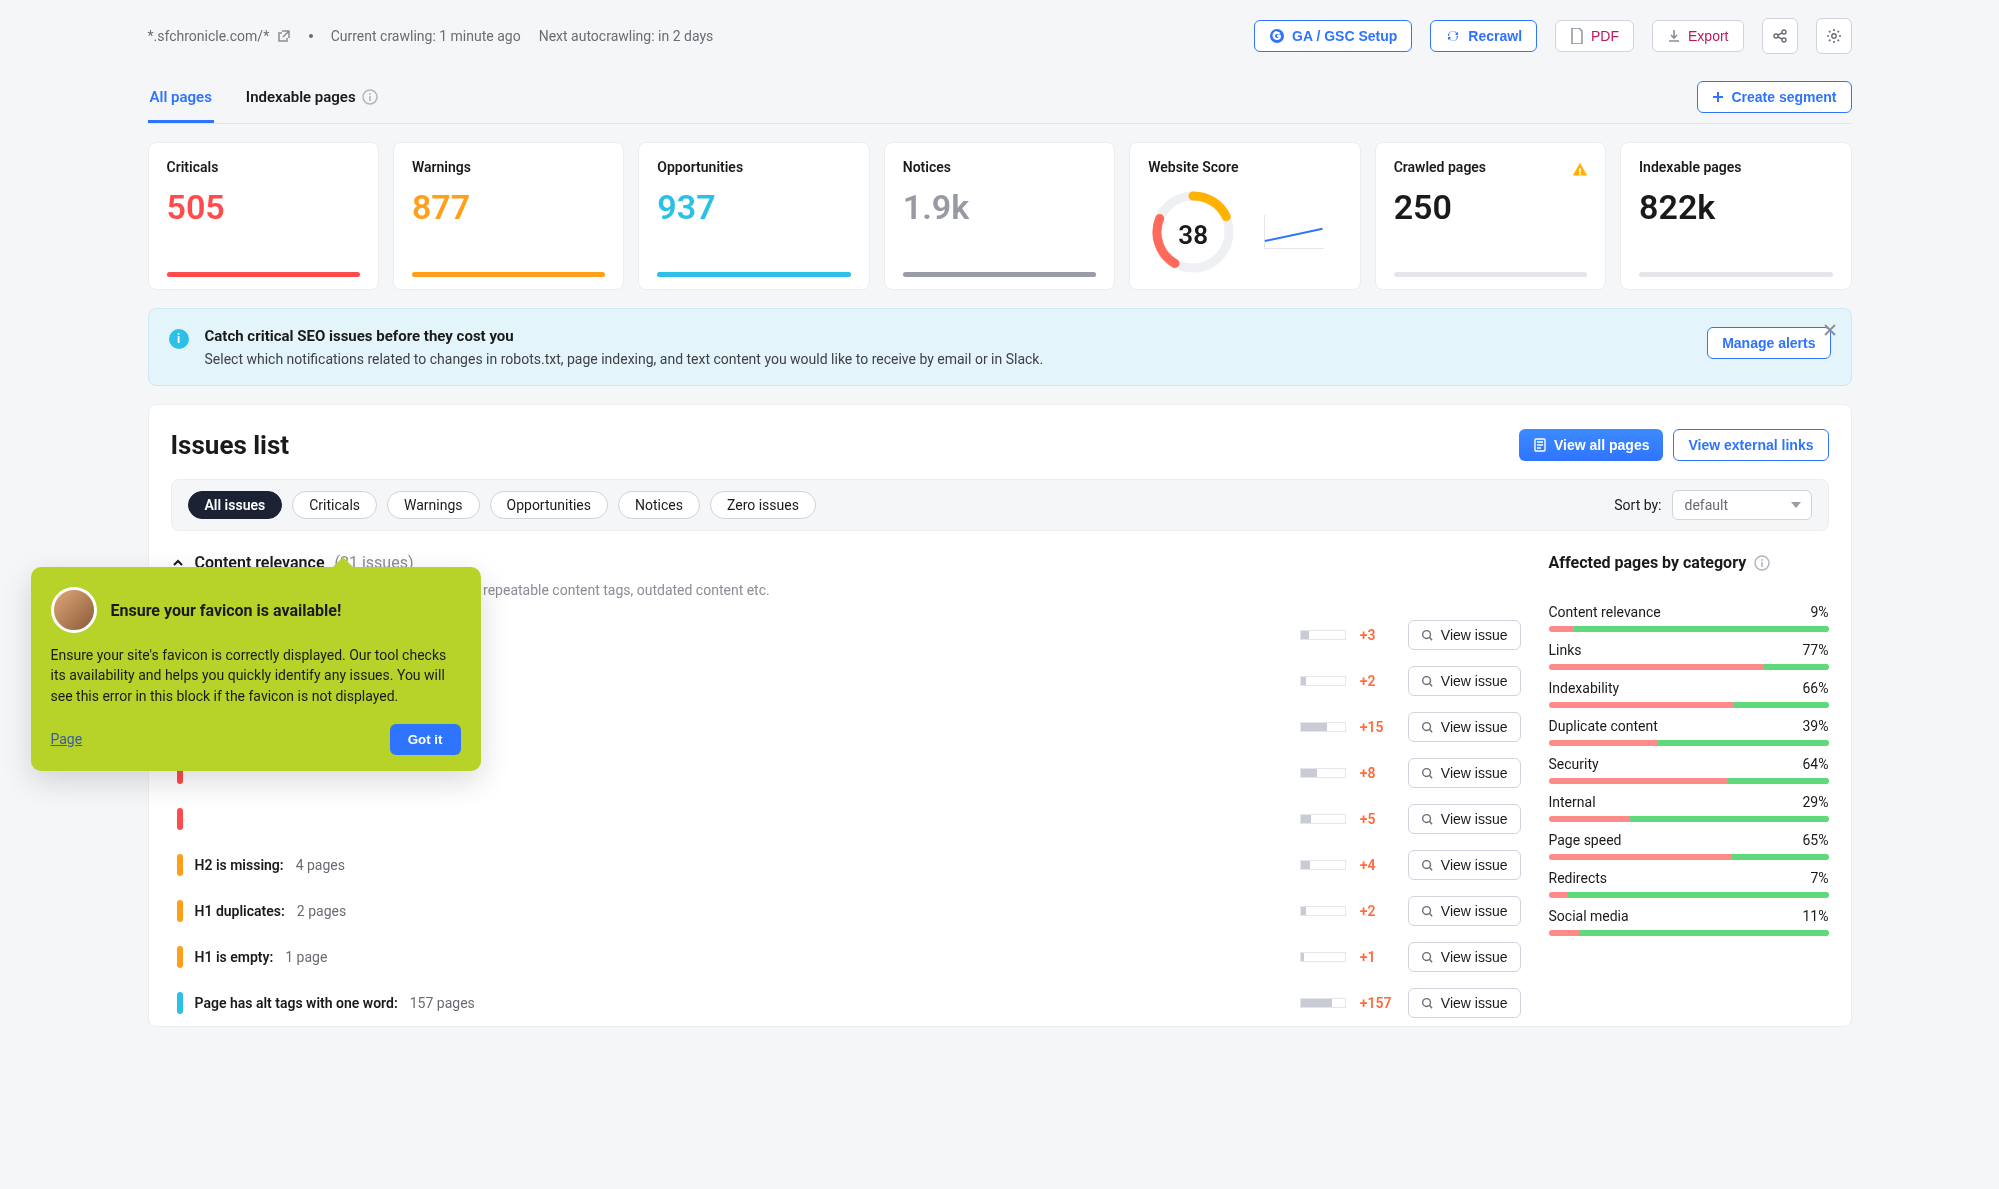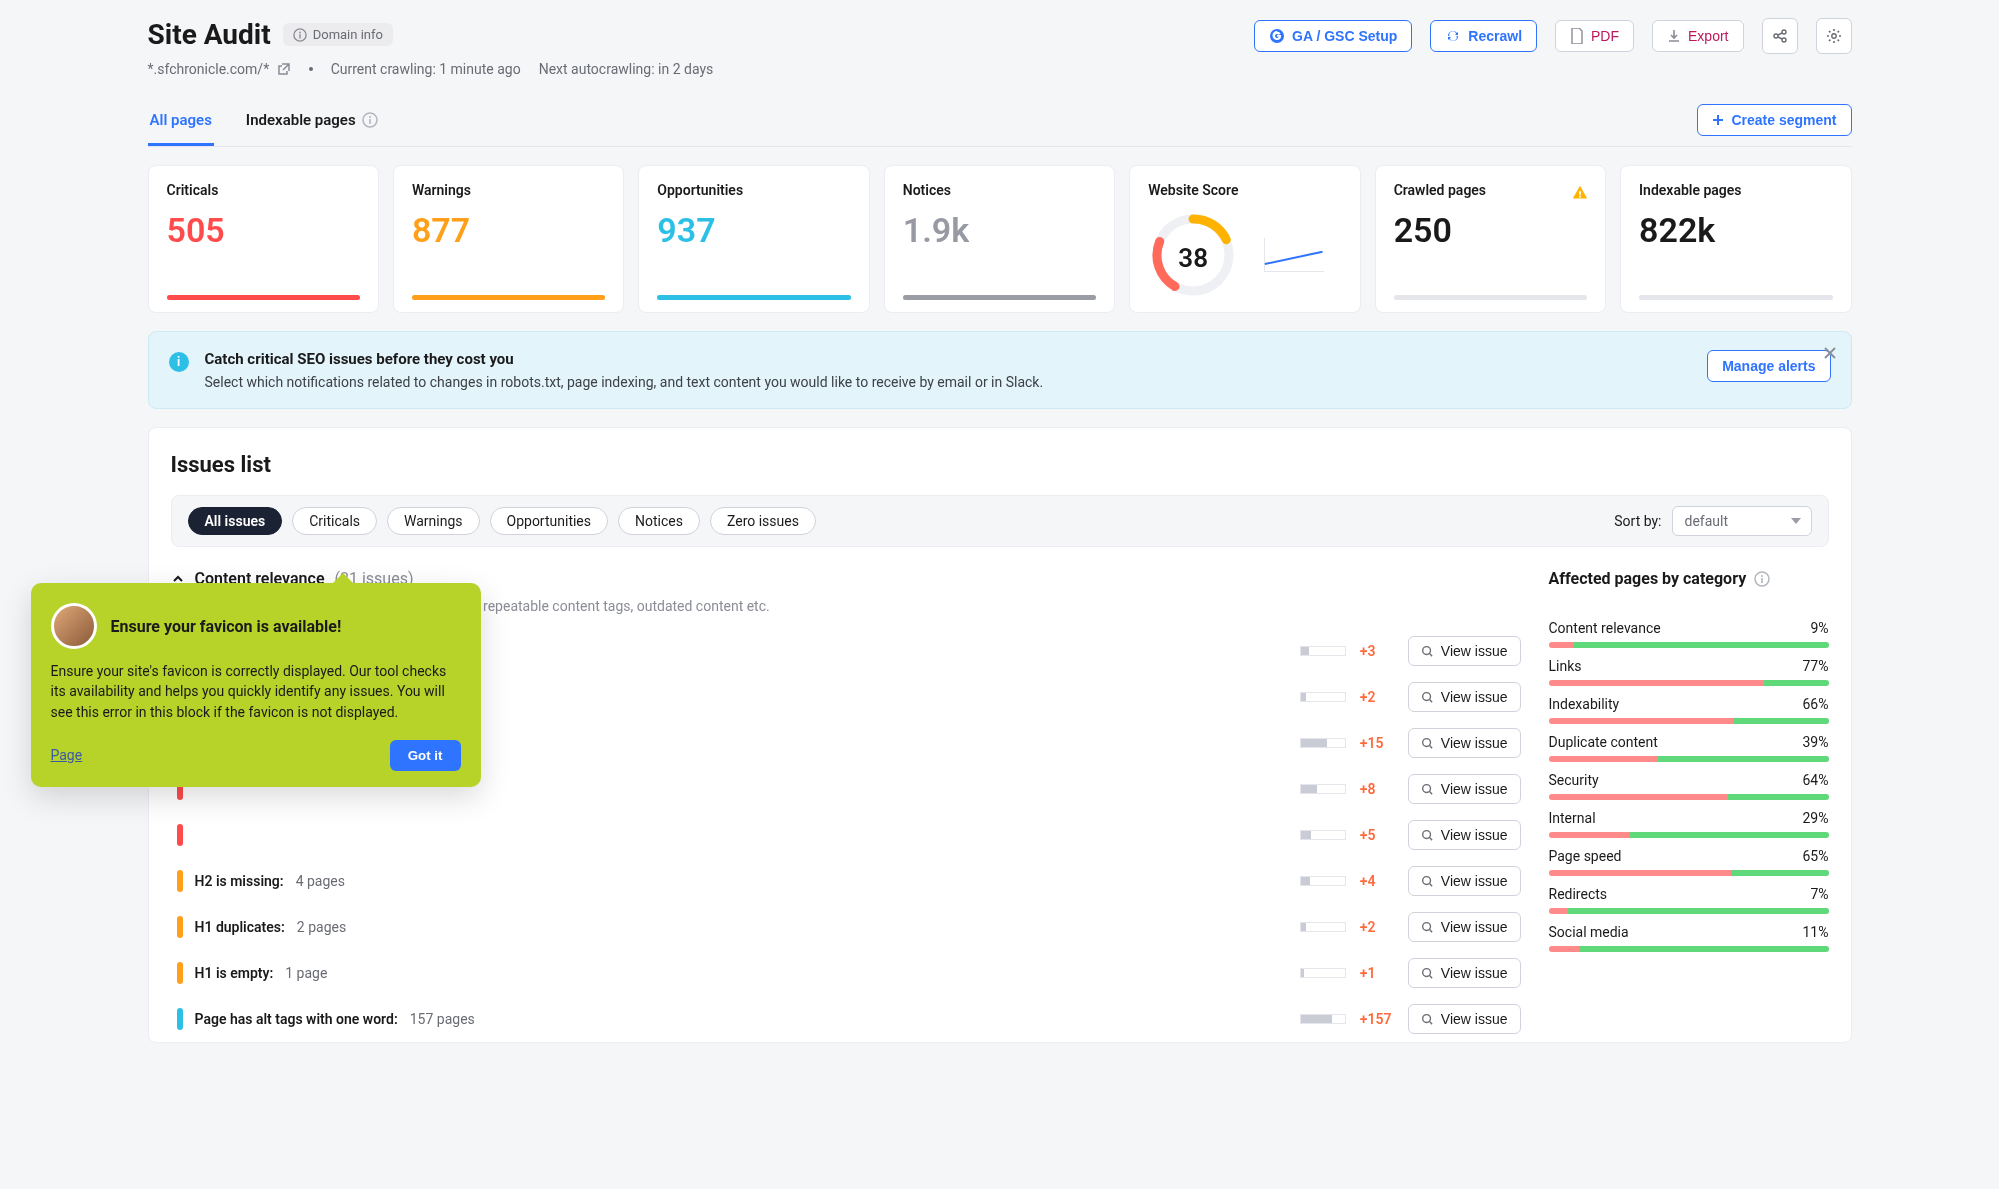--- a/index.html
+++ b/index.html
@@ -41,21 +41,21 @@
 .score-mini .line { position: absolute; left: 0; right: 0; bottom: 6px; height: 2px; background: #2f74ff; transform: rotate(-12deg); transform-origin: left bottom; }
 .warn-icon { position: absolute; right: 16px; top: 18px; width: 18px; height: 18px; color: #ffb300; }
 .banner { background: #e4f4fb; border: 1px solid #cfe9f4; border-radius: 8px; margin-top: 18px; padding: 18px 20px; display: flex; gap: 16px; position: relative; align-items: flex-start; }
 .banner .info-icon { width: 20px; height: 20px; background: #2cc0e6; border-radius: 50%; color: #fff; display: flex; align-items: center; justify-content: center; font-size: 12px; font-weight: 700; flex-shrink: 0; margin-top: 2px; }
 .banner-body h4 { font-size: 15px; font-weight: 700; margin-bottom: 6px; }
 .banner-body p { color: #3d4148; }
 .banner .manage { margin-left: auto; }
 .banner .close { position: absolute; right: 14px; top: 14px; color: #8a8d96; cursor: pointer; }
 .panel { background: #fff; border: 1px solid #ebedf1; border-radius: 8px; margin-top: 18px; padding: 24px 22px 0 22px; }
 .panel-head { display: flex; justify-content: space-between; align-items: center; }
-.panel-head h3 { font-size: 22px; font-weight: 700; }
+.panel-head h3 { font-size: 26px; font-weight: 700; }
 .panel-actions { display: flex; gap: 10px; }
 .btn.primary { background: linear-gradient(180deg, #3d8bff 0%, #2f74ff 100%); color: #fff; border: none; font-weight: 600; }
 .filter-bar { background: #f5f6f8; border: 1px solid #ebedf1; border-radius: 8px; margin-top: 18px; padding: 10px 16px; display: flex; justify-content: space-between; align-items: center; }
 .pills { display: flex; gap: 10px; }
 .pill { border: 1px solid #d0d3db; background: #fff; border-radius: 999px; padding: 5px 16px; font-size: 14px; cursor: pointer; }
 .pill.active { background: #1a2233; color: #fff; border-color: #1a2233; font-weight: 600; }
 .sort-wrap { display: flex; align-items: center; gap: 10px; }
 .select { border: 1px solid #d0d3db; background: #fff; border-radius: 6px; padding: 6px 32px 6px 12px; min-width: 140px; position: relative; color: #6a6c74; }
 .select::after { content: ""; position: absolute; right: 10px; top: 50%; width: 0; height: 0; border-left: 5px solid transparent; border-right: 5px solid transparent; border-top: 6px solid #9a9da6; transform: translateY(-50%); }
 .content-row { display: flex; gap: 28px; margin-top: 22px; align-items: flex-start; }
@@ -94,31 +94,20 @@
 .tooltip .gotit { background: #2f74ff; color: #fff; border: none; border-radius: 6px; padding: 8px 18px; font-weight: 600; cursor: pointer; }
 svg { display: block; }
 </style>
 </head>
 <body>
 
 <div class="page">
 
   <div class="header-row">
     <div>
-      <div class="title-row">
-        <h1>Site Audit</h1>
-        <span class="chip">
-          <svg viewBox="0 0 16 16" fill="none">
-              <circle cx="8" cy="8" r="7" stroke="#8a8d96" stroke-width="1.5"></circle>
-              <circle cx="8" cy="5" r="1" fill="#8a8d96"></circle>
-              <rect x="7.2" y="7" width="1.6" height="5" fill="#8a8d96"></rect>
-            </svg>
-          <span>Domain info</span>
-        </span>
-      </div>
       <div class="subhead">
         <span>
           <span>*.sfchronicle.com/*</span>
           <svg class="ext-icon" viewBox="0 0 14 14" style="display:inline-block;vertical-align:-2px;">
               <path d="M5 2h7v7M12 2L6 8" stroke="#8a8d96" stroke-width="1.5" fill="none"></path>
               <path d="M10 9v3H2V4h3" stroke="#8a8d96" stroke-width="1.5" fill="none"></path>
             </svg>
         </span>
         <span class="dot"></span>
         <span>Current crawling: 1 minute ago</span>
@@ -271,20 +260,32 @@
     <div class="close">
       <svg width="14" height="14" viewBox="0 0 14 14">
           <path d="M2 2l10 10M12 2L2 12" stroke="#8a8d96" stroke-width="1.8"></path>
         </svg>
     </div>
   </div>
 
   <div class="panel">
     <div class="panel-head">
       <h3>Issues list</h3>
+      <div class="panel-actions">
+        <button class="btn primary">
+          <svg width="14" height="14" viewBox="0 0 14 14">
+              <rect x="2" y="1" width="10" height="12" rx="1" fill="none" stroke="#fff" stroke-width="1.4"></rect>
+              <path d="M4 4h6M4 7h6M4 10h4" stroke="#fff" stroke-width="1.4"></path>
+            </svg>
+          <span>View all pages</span>
+        </button>
+        <button class="btn blue-outline">
+            <span>View external links</span>
+          </button>
+      </div>
     </div>
 
     <div class="filter-bar">
       <div class="pills" id="pills">
           <div class="pill active">All issues</div>
           <div class="pill">Criticals</div>
           <div class="pill">Warnings</div>
           <div class="pill">Opportunities</div>
           <div class="pill">Notices</div>
           <div class="pill">Zero issues</div>

